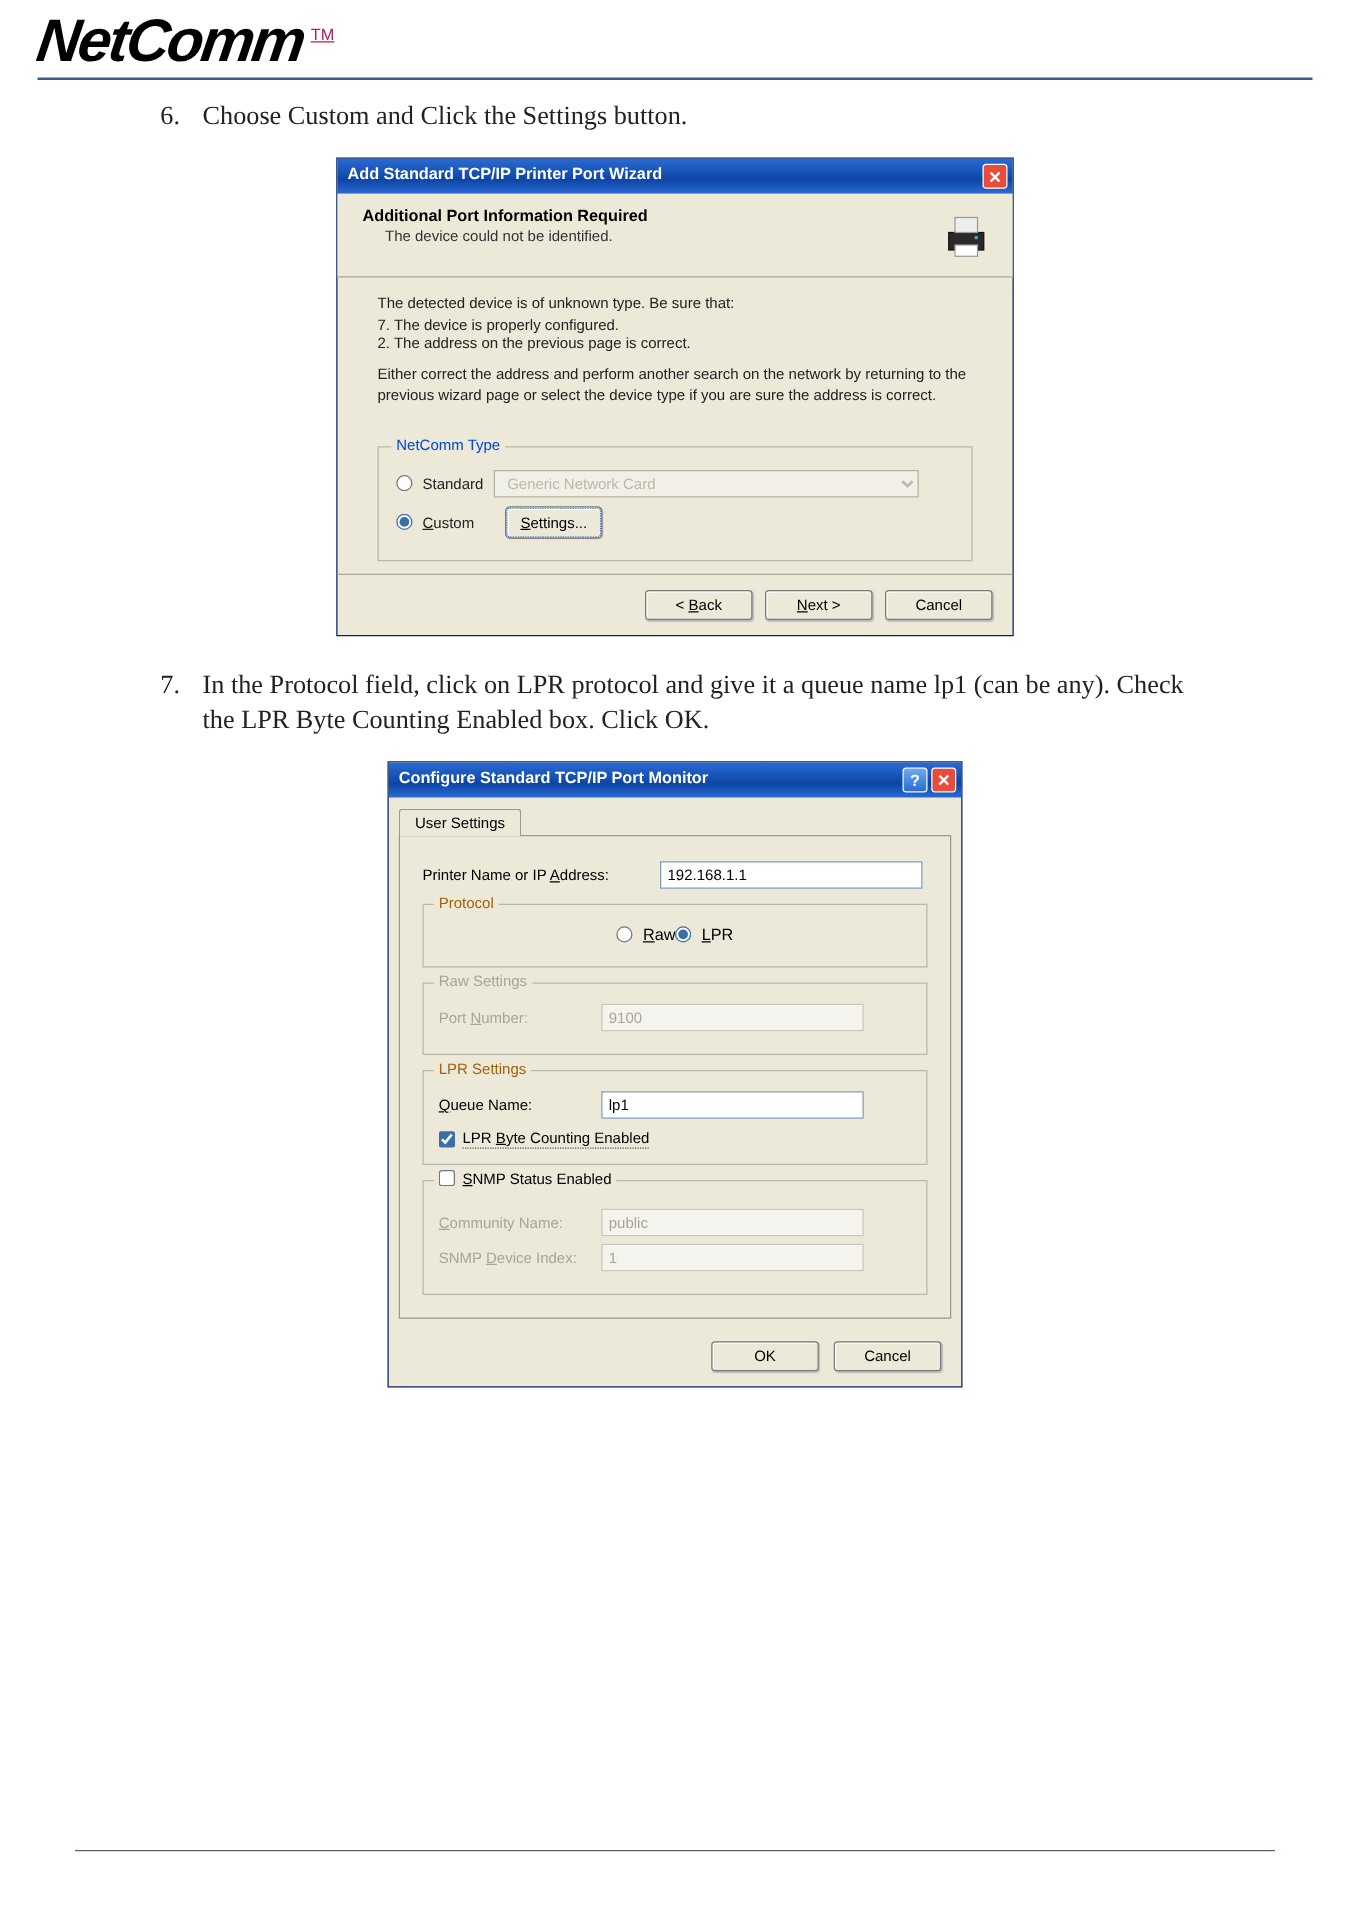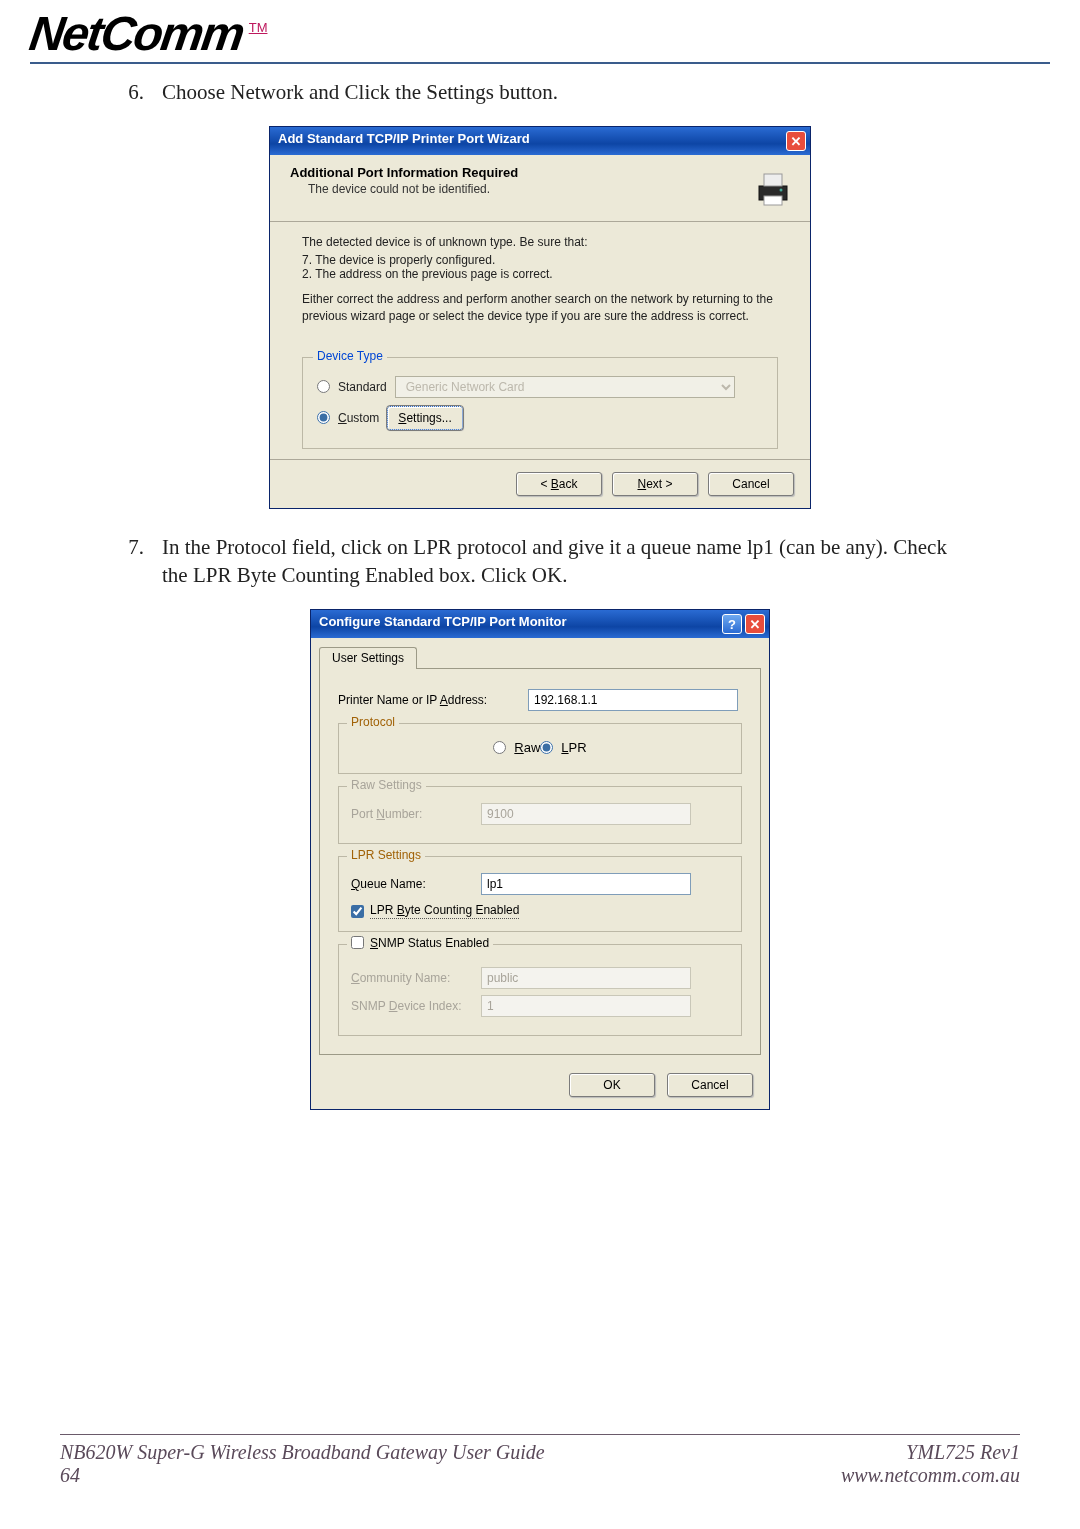--- a/index.html
+++ b/index.html
@@ -120,20 +120,21 @@
     padding: 2px 14px;
     min-width: 86px;
     height: 24px;
     box-shadow: inset 1px 1px 0 #fff, 1px 1px 1px #bbb;
   }
   .xp-button.settings {
     border: 1px dotted #2a6bd3;
     outline: 1px solid #7b7b7b;
     padding: 2px 10px;
     min-width: 0;
+    margin-left: 18px;
   }
   .buttonbar {
     border-top: 1px solid #aca899;
     padding: 12px 16px;
     display: flex;
     justify-content: flex-end;
     gap: 10px;
   }
 
   
@@ -217,21 +218,21 @@
     <span class="brand">NetComm</span>
     <span class="trademark">TM</span>
   </div>
   <div class="header-rule"></div>
 </div>
 
 <div class="content">
 
   <div class="step">
     <span class="step-num">6.</span>
-    <span class="step-body">Choose Network and Click the Settings button.</span>
+    <span class="step-body">Choose Custom and Click the Settings button.</span>
   </div>
 
   <div class="screenshot-wrap">
     <div class="dialog" style="width:542px;">
       <div class="titlebar">
         <span class="title">Add Standard TCP/IP Printer Port Wizard</span>
         <div class="title-btns">
           <div class="title-btn">✕</div>
         </div>
       </div>
@@ -249,21 +250,21 @@
           </svg>
         </div>
       </div>
       <div class="wizard-body">
         <p>The detected device is of unknown type.  Be sure that:</p>
         <div style="margin-top:-8px;">7. The device is properly configured.</div>
         <div>2. The address on the previous page is correct.</div>
         <p style="margin-top:10px">Either correct the address and perform another search on the network by returning to the previous wizard page or select the device type if you are sure the address is correct.</p>
 
         <div class="groupbox">
-          <span class="legend">Device Type</span>
+          <span class="legend">NetComm Type</span>
           <div class="radio-row">
             <input type="radio" name="dtype" style="">
             <label><span class="u" style="text-decoration:none;">Standard</span></label>
             <select class="xp-select" disabled="">
               <option>Generic Network Card</option>
             </select>
           </div>
           <div class="radio-row" style="margin-top:8px;">
             <input type="radio" name="dtype" checked="" style="">
             <label><span class="u">C</span><span>ustom</span></label>
@@ -358,23 +359,13 @@
         <button class="xp-button"><span>OK</span></button>
         <button class="xp-button"><span>Cancel</span></button>
       </div>
     </div>
   </div>
 
 </div>
 
 <div class="page-footer">
   <div class="footer-rule"></div>
-  <div class="footer-row">
-    <div class="left">
-      <div>NB620W Super-G Wireless Broadband  Gateway User Guide</div>
-      <div>64</div>
-    </div>
-    <div class="right">
-      <div>YML725 Rev1</div>
-      <div>www.netcomm.com.au</div>
-    </div>
-  </div>
 </div>
 
 </body></html>

